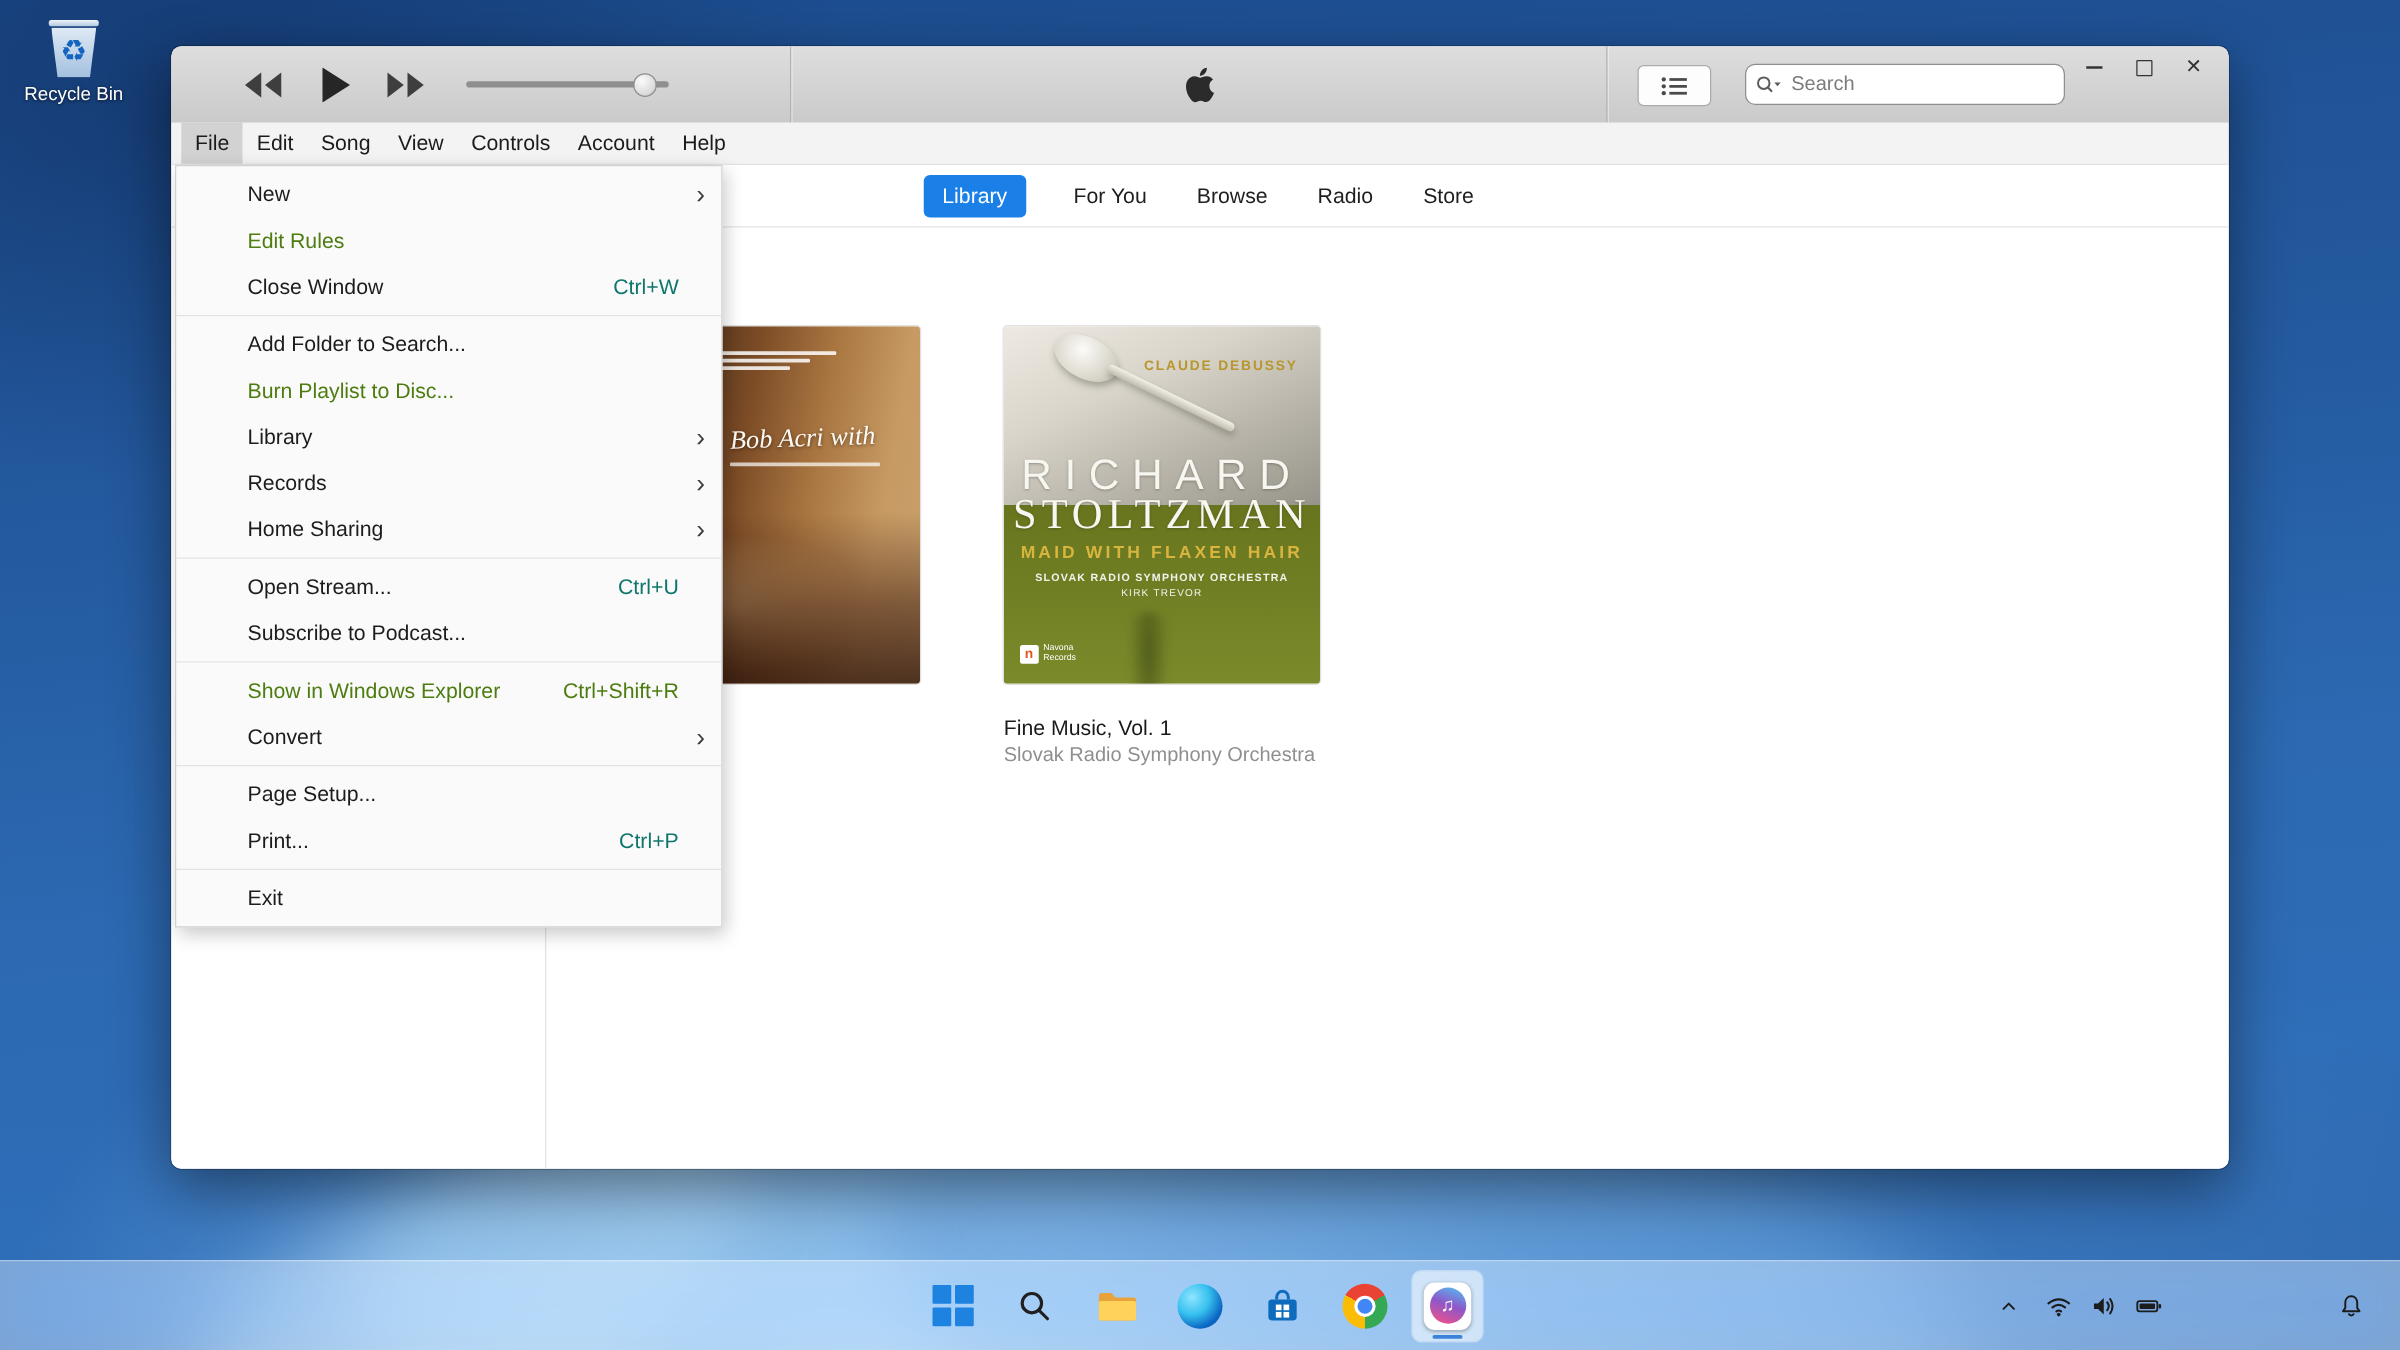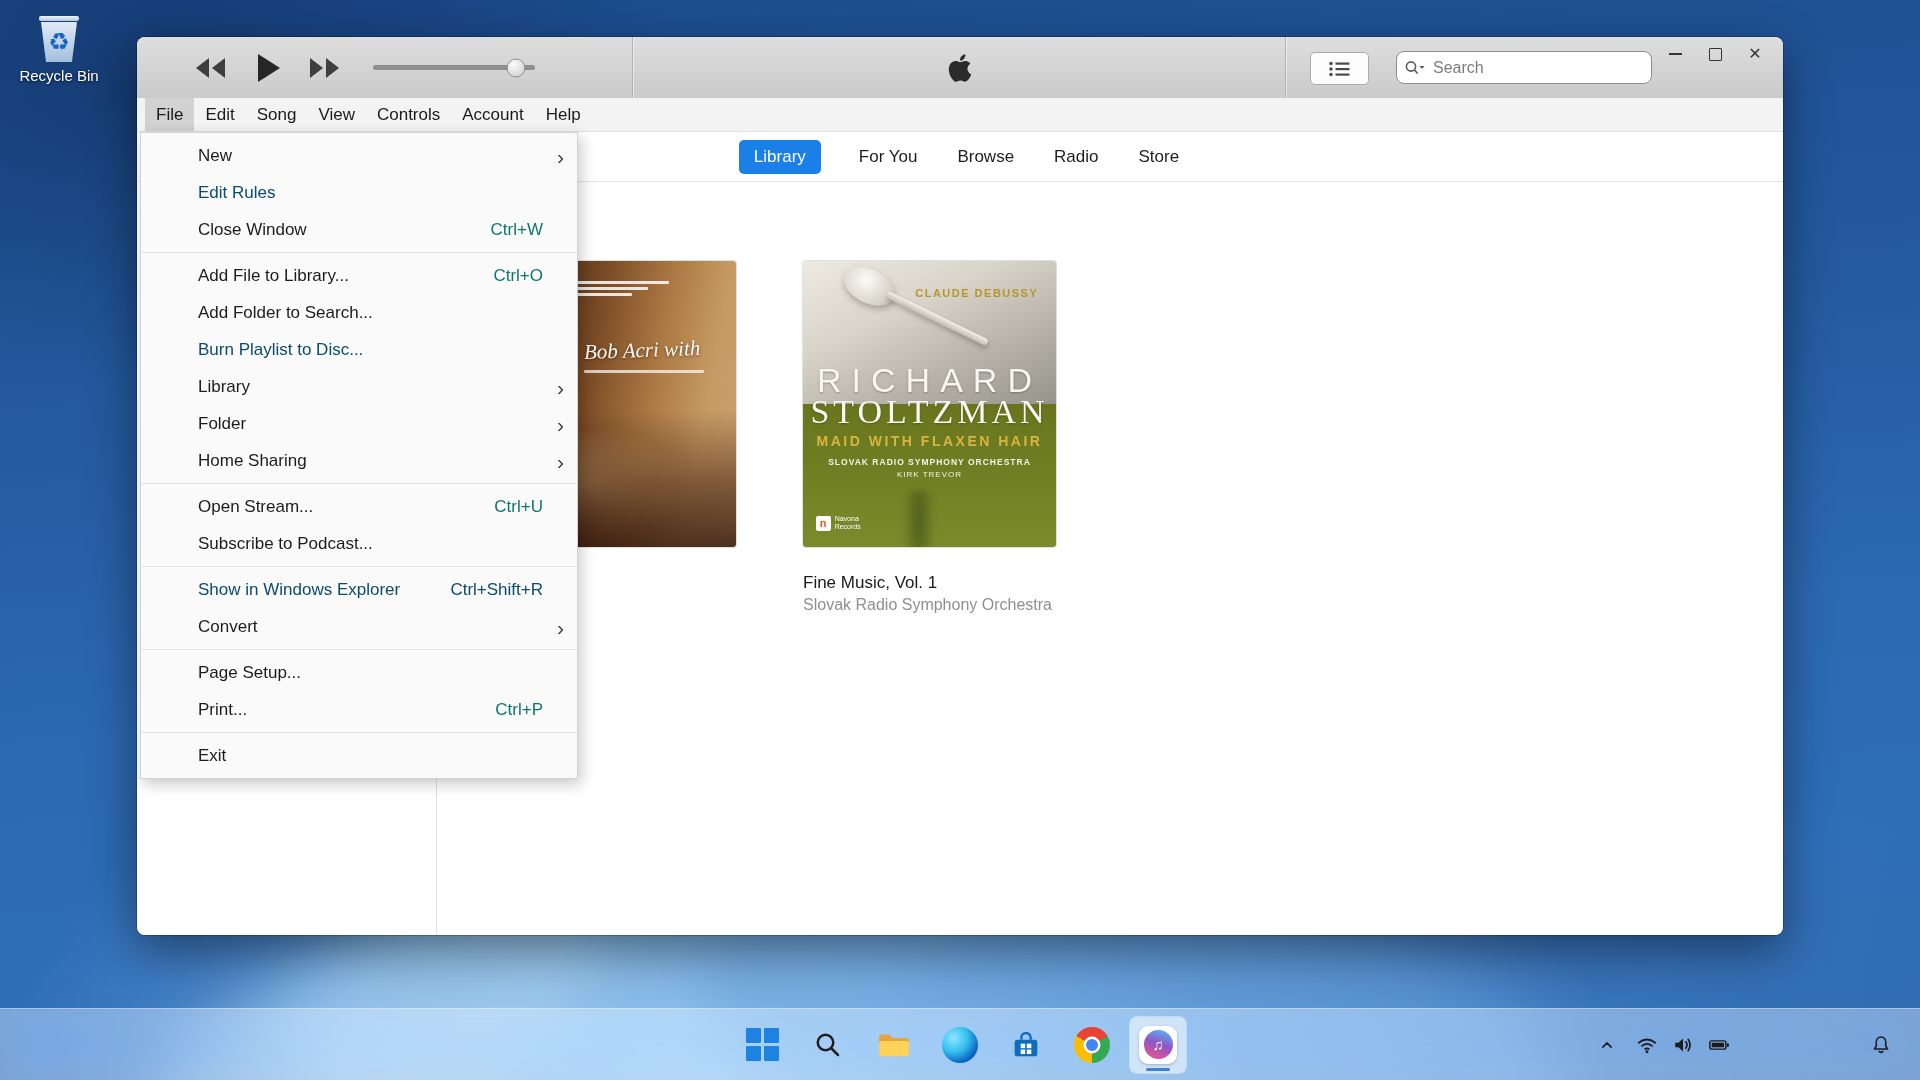--- a/index.html
+++ b/index.html
@@ -109,21 +109,21 @@
   .nv-sq{width:15px;height:15px;background:#fff;color:#e2571d;font-size:11px;font-weight:bold;
     display:flex;align-items:center;justify-content:center;border-radius:2px;}
   .nv-text{font-size:7px;line-height:8px;color:#fff;width:42px;}
 
   
   .file-menu{position:absolute;left:3px;top:95px;width:438px;background:#fafafa;border:1px solid #d2d2d2;
     box-shadow:3px 5px 14px rgba(0,0,0,.22);padding:4px 0;box-sizing:border-box;z-index:40;}
   .menu-item{position:relative;display:flex;align-items:center;height:37px;padding:0 34px 0 57px;
     font-size:17px;color:#1c1c1c;cursor:default;}
   .menu-item .mi-shortcut{margin-left:auto;color:#0f766e;}
-  .menu-item.disabled,.menu-item.disabled .mi-shortcut{color:#0c4a6e;}
+  .menu-item.disabled,.menu-item.disabled .mi-shortcut{color:#4d7c0f;}
   .mi-chevron{position:absolute;right:13px;top:50%;transform:translateY(-50%);font-size:21px;color:#3c3c3c;line-height:1;}
   .menu-sep{height:1px;background:#e3e3e3;margin:4px 0;}
 
   
   .taskbar{position:absolute;left:0;bottom:0;width:100%;height:71px;
     background:rgba(238,244,250,.42);backdrop-filter:blur(22px) saturate(1.3);
     border-top:1px solid rgba(255,255,255,.35);z-index:60;}
   .tb-center{position:absolute;left:50%;top:50%;transform:translate(-50%,-50%);display:flex;gap:10px;}
   .tb-icon{position:relative;width:56px;height:56px;border-radius:7px;display:flex;align-items:center;
     justify-content:center;cursor:default;}
@@ -304,35 +304,31 @@
       <div class="menu-item disabled">
         <span>Edit Rules</span>
       </div>
       <div class="menu-item">
         <span>Close Window</span>
         <span class="mi-shortcut">Ctrl+W</span>
       </div>
       <div class="menu-sep"></div>
 
       <div class="menu-item">
-        <span>Add File to Library...</span>
-        <span class="mi-shortcut">Ctrl+O</span>
-      </div>
-      <div class="menu-item">
         <span>Add Folder to Search...</span>
       </div>
       <div class="menu-item disabled">
         <span>Burn Playlist to Disc...</span>
       </div>
       <div class="menu-item">
         <span>Library</span>
         <span class="mi-chevron">›</span>
       </div>
       <div class="menu-item">
-        <span>Folder</span>
+        <span>Records</span>
         <span class="mi-chevron">›</span>
       </div>
       <div class="menu-item">
         <span>Home Sharing</span>
         <span class="mi-chevron">›</span>
       </div>
       <div class="menu-sep"></div>
 
       <div class="menu-item">
         <span>Open Stream...</span>

